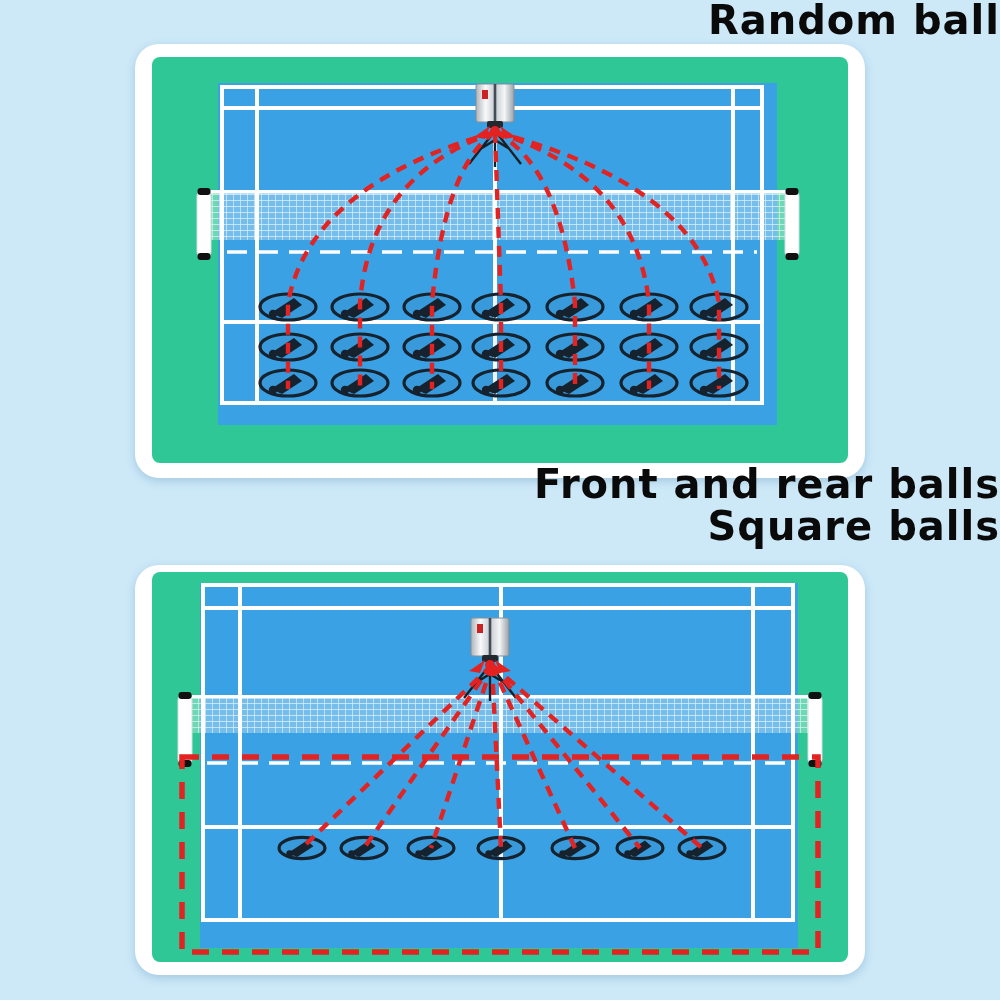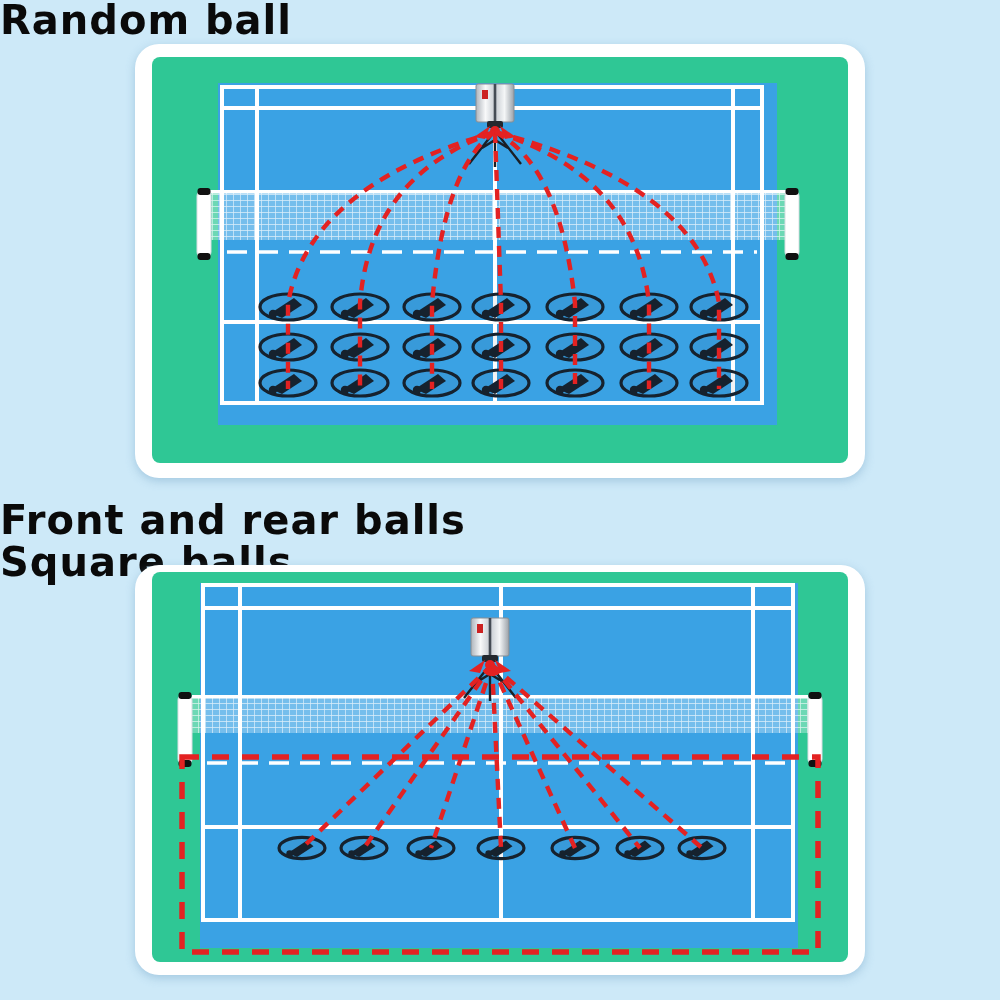--- a/index.html
+++ b/index.html
@@ -2,25 +2,25 @@
 <html><head>
 <meta charset="utf-8">
 <style>
   html,body{margin:0;padding:0;}
   body{
     width:1000px;height:1000px;position:relative;overflow:hidden;
     background:#cde9f8;
     font-family:"DejaVu Sans","Liberation Sans",sans-serif;
   }
   .title{
-    position:absolute;left:0;width:1000px;text-align:left;
+    position:absolute;left:0;width:1000px;text-align:right;
     font-weight:bold;color:#0a0a0a;font-size:40px;letter-spacing:1px;line-height:1.04;
   }
   .t1{top:0px;}
-  .t2{top:500px;}
+  .t2{top:464px;}
   .card{
     position:absolute;left:135px;background:#fff;border-radius:24px;
     box-shadow:0 3px 10px rgba(110,160,195,.45);overflow:hidden;
   }
   .card1{top:44px;width:730px;height:434px;}
   .card2{top:565px;width:730px;height:410px;}
   svg{display:block;}
 </style>
 </head>
 <body>

